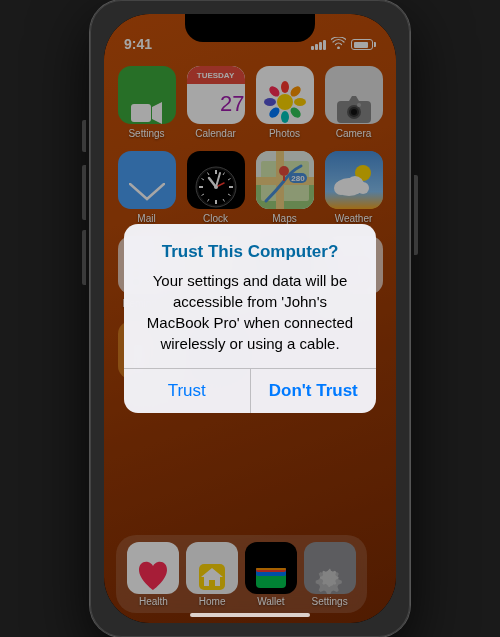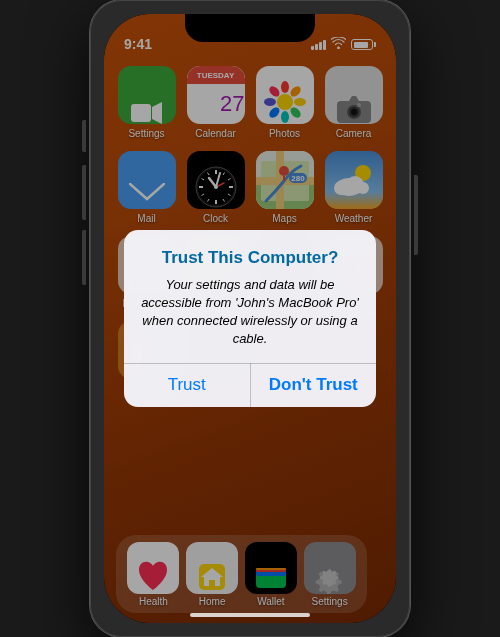--- a/index.html
+++ b/index.html
@@ -258,24 +258,23 @@
     }
 
     .alert-title {
       font-size: 17px;
       font-weight: 700;
       color: #0369a1;
       margin-bottom: 8px;
     }
 
     .alert-message {
-      font-size: 13px;
+      font-size: 15px;
       color: #000;
       line-height: 1.4;
-      font-style: italic;
     }
 
     .alert-divider-h {
       height: 0.5px;
       background: rgba(0,0,0,0.2);
     }
 
     .alert-buttons {
       display: flex;
       height: 44px;

